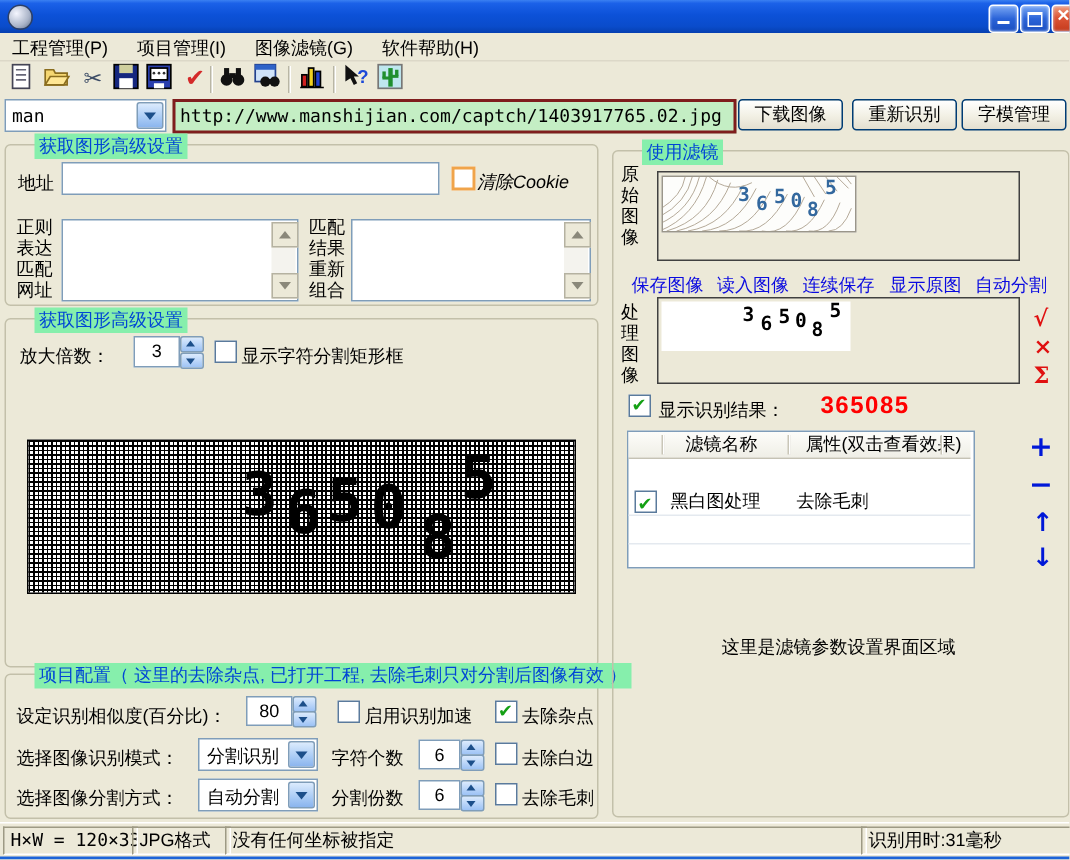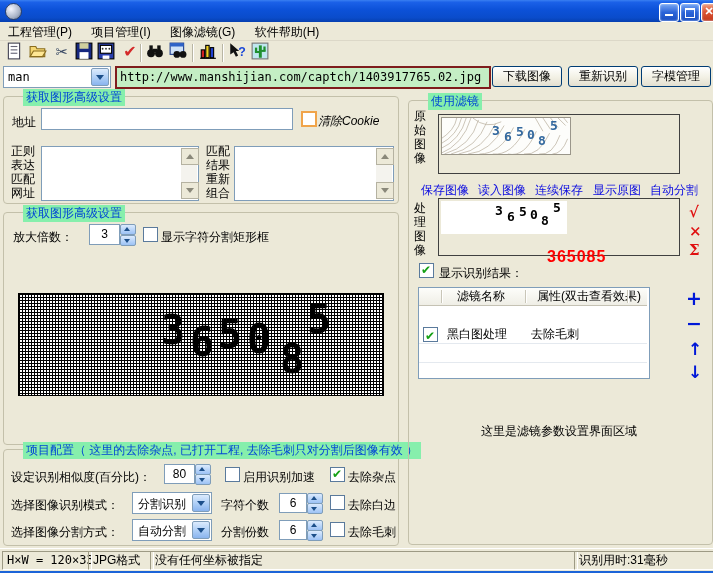--- a/index.html
+++ b/index.html
@@ -373,21 +373,21 @@
       <span class="smalld" style="left:100px;top:13px;color:#000;">8</span>
       <span class="smalld" style="left:112px;top:0px;color:#000;">5</span>
     </div>
   </div>
   <span class="abs redmark" style="left:280px;top:102px;">√</span>
   <span class="abs redmark" style="left:280px;top:121px;">×</span>
   <span class="abs redmark" style="left:280px;top:140px;">Σ</span>
 
   <div class="abs cb on" style="left:10px;top:162px;"></div>
   <span class="abs" style="left:30px;top:164px;">显示识别结果：</span>
-  <span class="abs resultval" style="left:138px;top:147px;">365085</span>
+  <span class="abs resultval" style="left:138px;top:161px;">365085</span>
 
   <div class="abs ftable" style="left:9px;top:186px;width:230px;height:90px;">
     <div class="abs fth" style="left:0;top:0;width:228px;">
       <span class="abs colsep" style="left:22px;"></span>
       <span class="abs" style="left:38px;">滤镜名称</span>
       <span class="abs colsep" style="left:106px;"></span>
       <span class="abs" style="left:118px;">属性(双击查看效果)</span>
       <span class="abs colsep" style="left:208px;"></span>
     </div>
     <div class="abs frow" style="left:0;top:37px;width:228px;">

